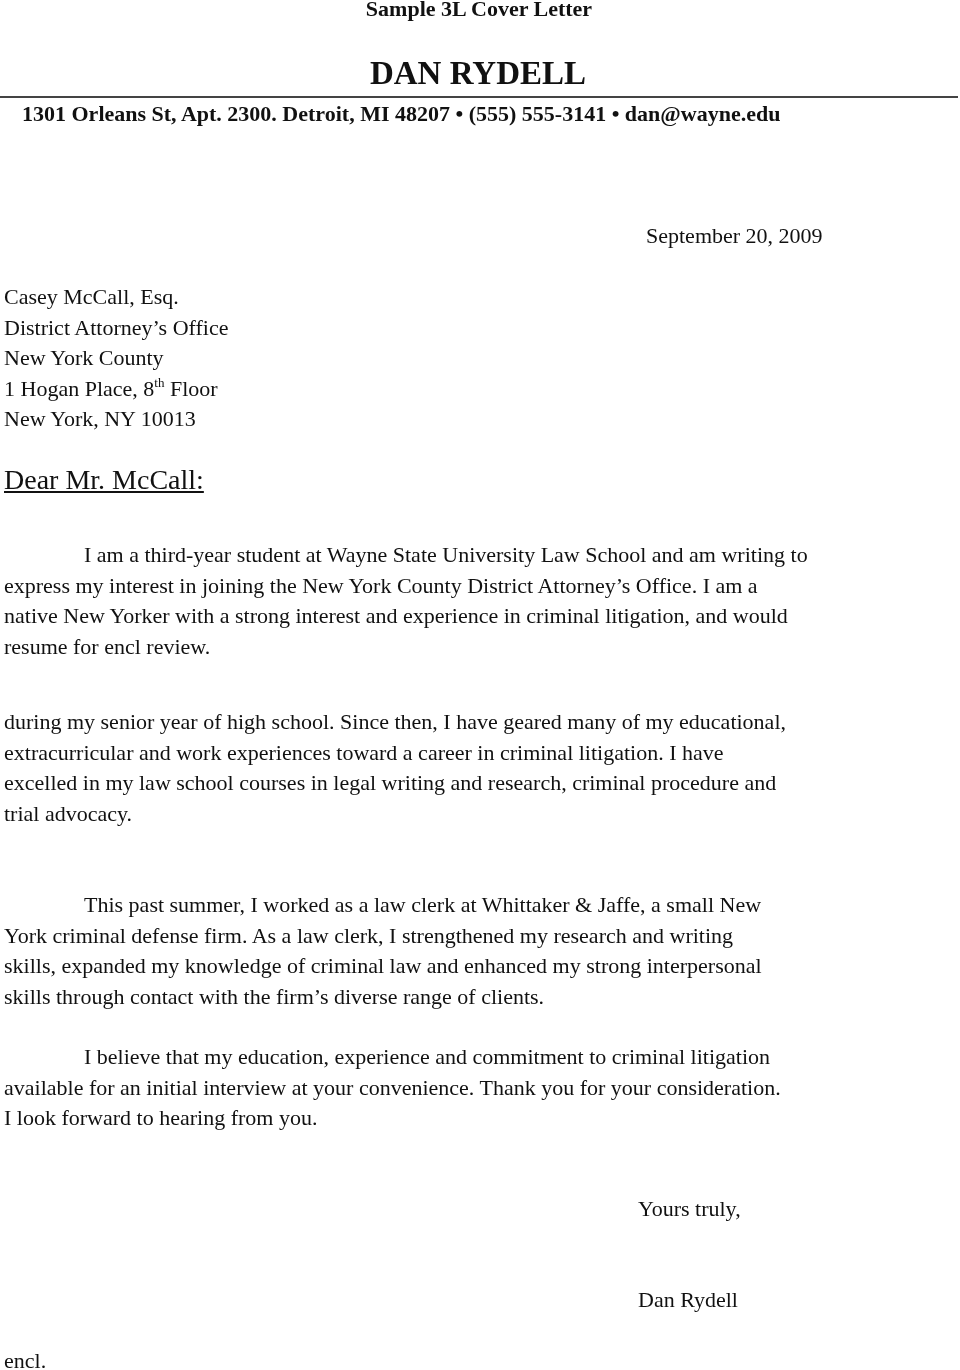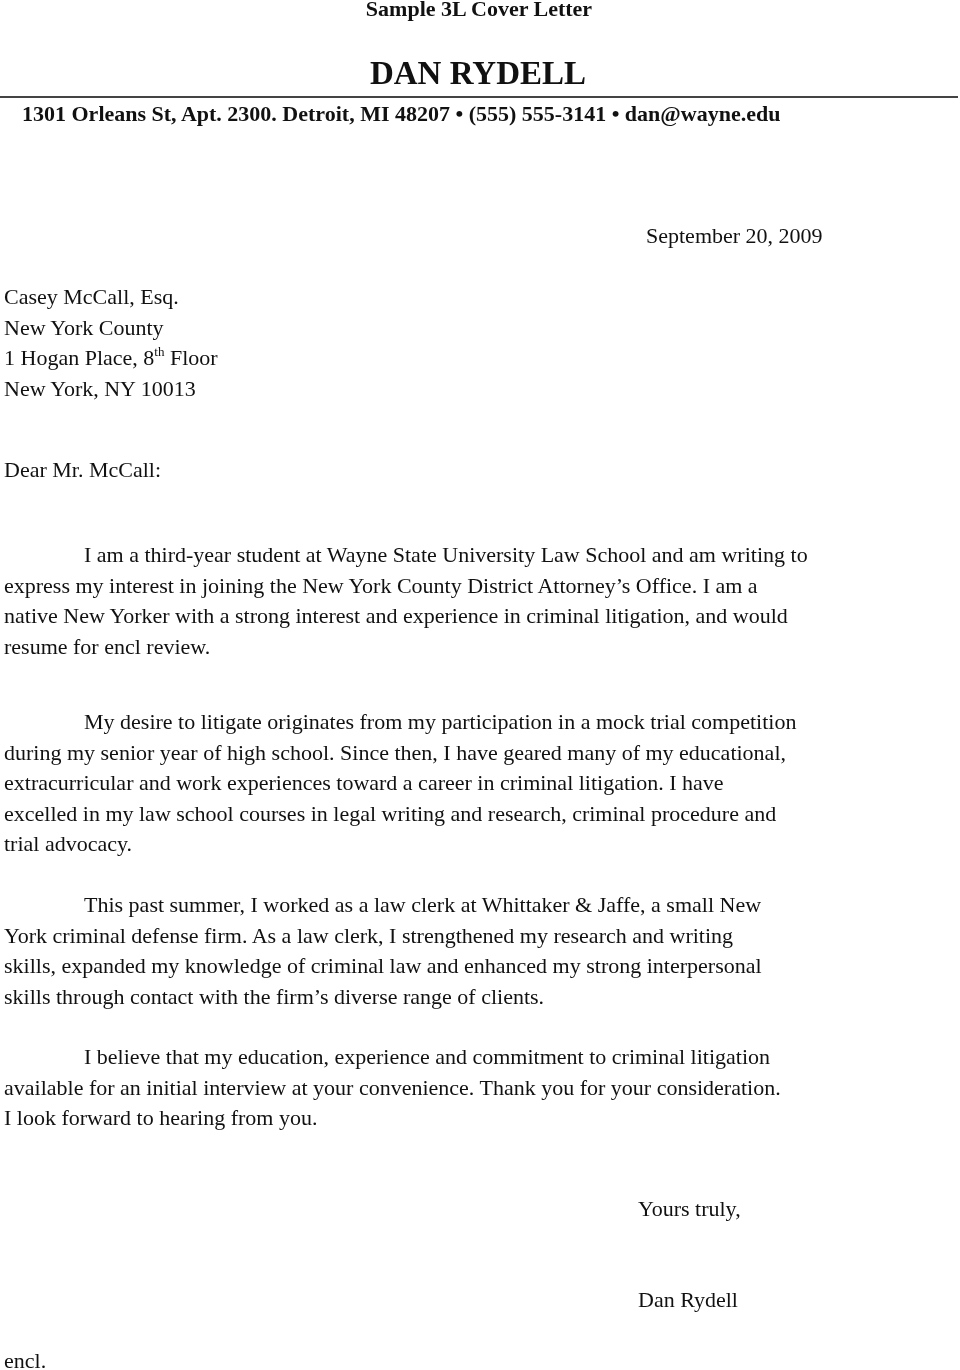--- a/index.html
+++ b/index.html
@@ -51,22 +51,22 @@
     left: 4px; top: 282px;
     font-size: 22px; line-height: 30.6px;
   }
   .recipient .line { display: block; white-space: nowrap; }
   .recipient sup {
     font-size: 13px;
     line-height: 0;
     vertical-align: 9px;
   }
   .salutation {
-    left: 4px; top: 455px;
-    font-size: 22px; line-height: 30px;
+    left: 4px; top: 465px;
+    font-size: 28px; line-height: 30px; text-decoration: underline;
   }
   .para {
     position: absolute;
     left: 4px; width: 956px;
     font-size: 22px;
     line-height: 30.6px;
   }
   .para .line { display: block; white-space: nowrap; }
   .para .line.first { padding-left: 80px; }
   #p1 { top: 524px; margin-top: 16px; }
@@ -95,36 +95,36 @@
 <div class="abs name-heading">DAN RYDELL</div>
 
 <div class="abs rule"></div>
 
 <div class="abs contact-line"><span>1301 Orleans St, Apt. 2300. Detroit, MI 48207</span> <span>•</span> <span>(555) 555-3141</span> <span>•</span> <span>dan@wayne.edu</span></div>
 
 <div class="abs date">September 20, 2009</div>
 
 <div class="abs recipient">
   <span class="line">Casey McCall, Esq.</span>
+  <span class="line">District Attorney’s Office</span>
   <span class="line">New York County</span>
   <span class="line"><span>1 Hogan Place, 8</span><sup>th</sup><span> Floor</span></span>
   <span class="line">New York, NY 10013</span>
 </div>
 
 <div class="abs salutation">Dear Mr. McCall:</div>
 
 <div class="para" id="p1">
   <span class="line first">I am a third-year student at Wayne State University Law School and am writing to</span>
   <span class="line">express my interest in joining the New York County District Attorney’s Office.  I am a</span>
   <span class="line">native New Yorker with a strong interest and experience in criminal litigation, and would</span>
   <span class="line">resume for encl review.</span>
 </div>
 
 <div class="para" id="p2">
-  <span class="line first">My desire to litigate originates from my participation in a mock trial competition</span>
   <span class="line">during my senior year of high school.  Since then, I have geared many of my educational,</span>
   <span class="line">extracurricular and work experiences toward a career in criminal litigation.  I have</span>
   <span class="line">excelled in my law school courses in legal writing and research, criminal procedure and</span>
   <span class="line">trial advocacy.</span>
 </div>
 
 <div class="para" id="p3">
   <span class="line first">This past summer, I worked as a law clerk at Whittaker &amp; Jaffe, a small New</span>
   <span class="line">York criminal defense firm.  As a law clerk, I strengthened my research and writing</span>
   <span class="line">skills, expanded my knowledge of criminal law and enhanced my strong interpersonal</span>

